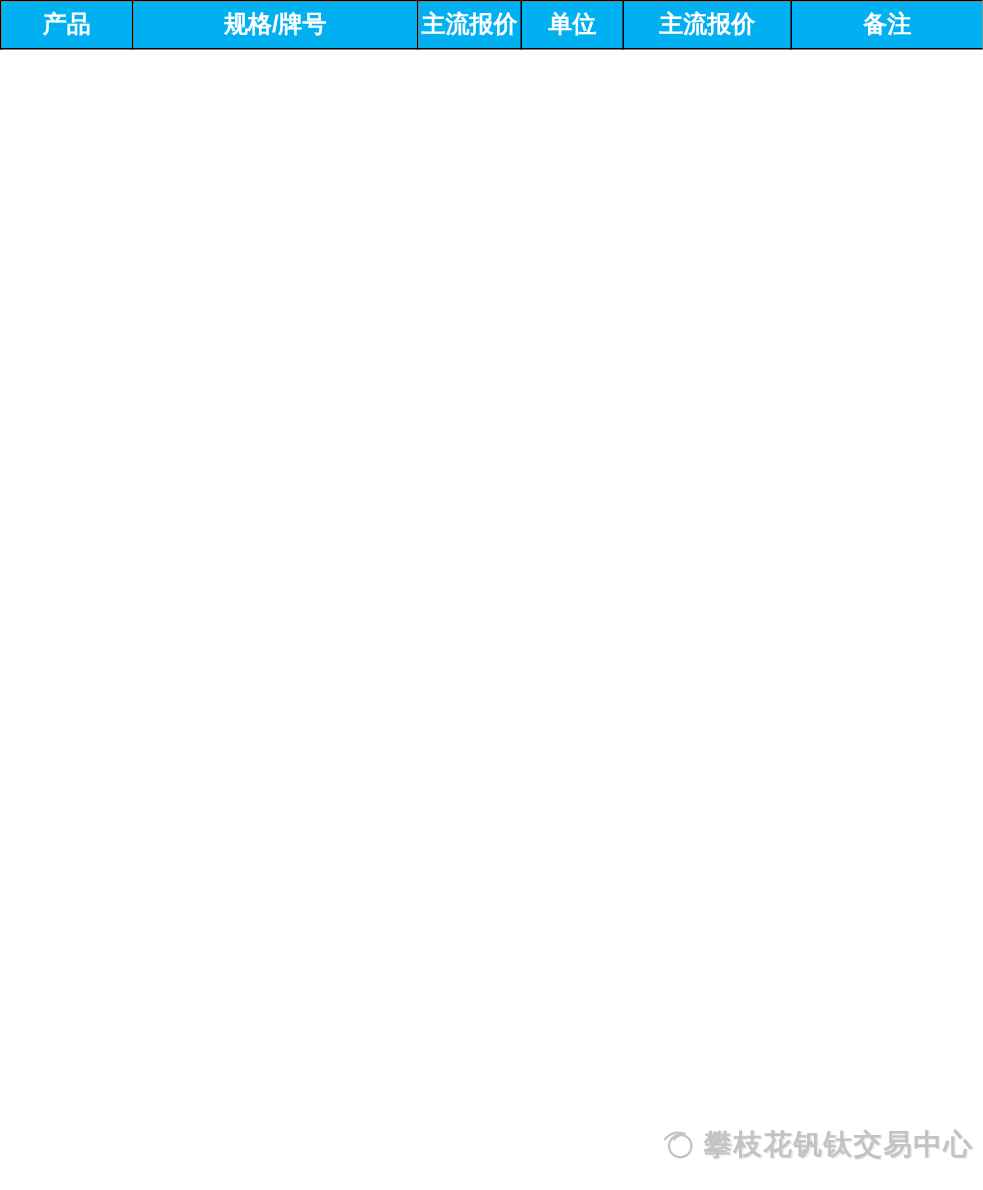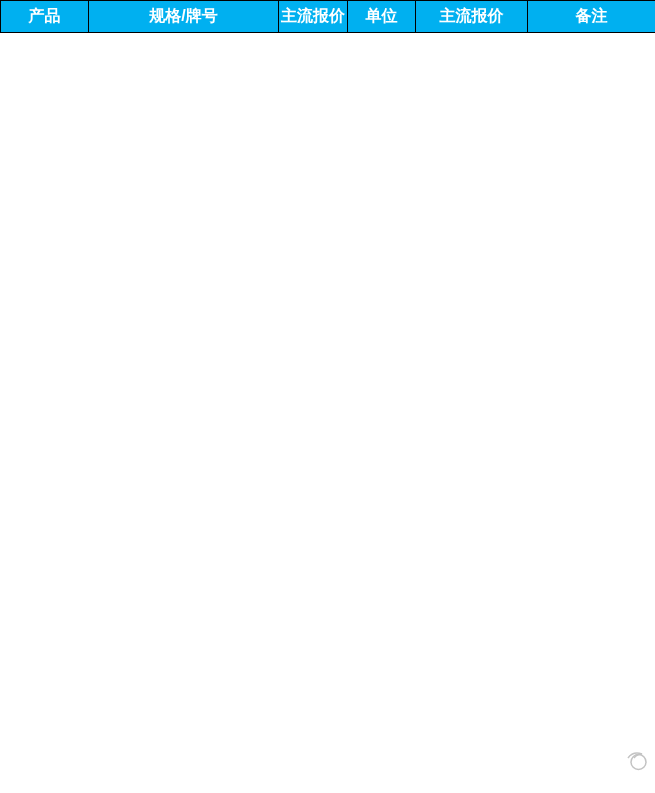--- a/index.html
+++ b/index.html
@@ -44,13 +44,14 @@
     </tr>
   </thead>
   <tbody id="table-body"></tbody>
 </table>
 
 <div class="watermark">
   <svg width="22" height="22" viewBox="0 0 22 22">
     <circle cx="11.5" cy="12" r="7.5" fill="none" stroke="#c3c3c3" stroke-width="1.5"></circle>
     <path d="M1 8 Q6 1 15 4 Q10 4 7 8" fill="none" stroke="#c3c3c3" stroke-width="1.5"></path>
   </svg>
+  <span>攀枝花钒钛交易中心</span>
 </div>
 
 </body></html>

